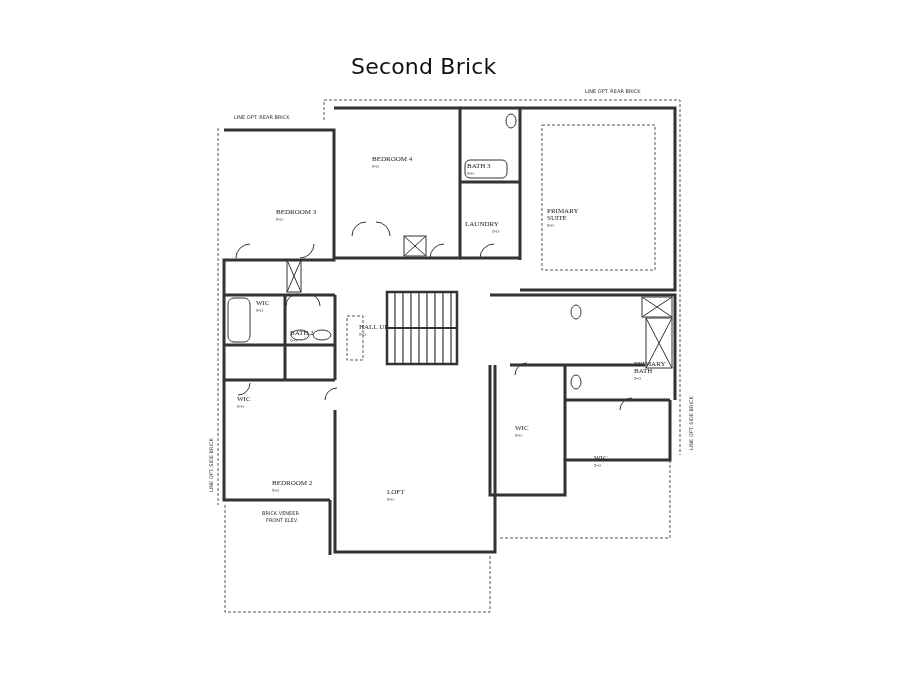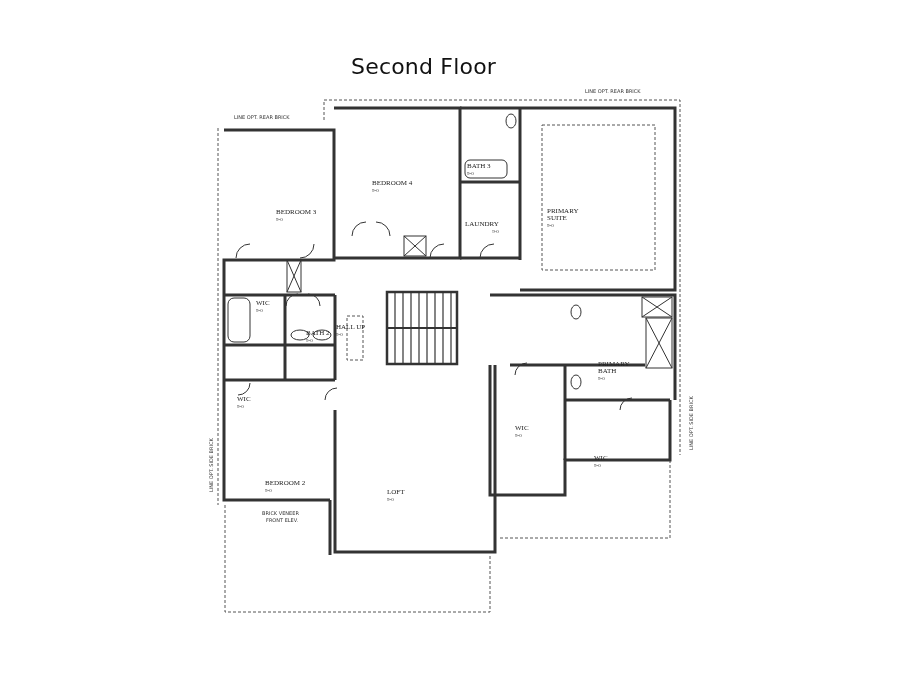--- a/index.html
+++ b/index.html
@@ -7,21 +7,21 @@
   .title { position:absolute; left:351px; top:54px; font-size:22px; color:#111; font-family:"DejaVu Sans", sans-serif; letter-spacing:0.2px; }
   svg { position:absolute; left:0; top:0; }
   .lbl { position:absolute; font-size:7px; color:#222; line-height:7px; font-family:Liberation Serif, serif; text-transform:uppercase; white-space:nowrap;margin-top:28px; }
   .lbl .sub { display:block; font-size:5px; color:#333; }
   .note { position:absolute; font-size:5px; color:#333; font-family:"DejaVu Sans", sans-serif; white-space:nowrap; text-transform:uppercase; }
   .vert { transform:rotate(-90deg); transform-origin:left top; }
 </style>
 </head>
 <body>
 
-<div class="title">Second Floor</div>
+<div class="title">Second Brick</div>
 
 <svg width="900" height="675" viewBox="0 0 900 675">
   <g fill="none" stroke="#555" stroke-width="1" stroke-dasharray="3,2">
 
     <polyline points="324,120 324,100 680,100 680,455"></polyline>
     <polyline points="218,128 218,505"></polyline>
     <polyline points="225,505 225,612 490,612 490,555"></polyline>
     <polyline points="500,538 670,538 670,455"></polyline>
 
     <rect x="542" y="125" width="113" height="145"></rect>
@@ -99,26 +99,26 @@
   </g>
 </svg>
 
 <div class="note" style="left:234px;top:114px;">Line opt. rear brick</div>
 <div class="note" style="left:585px;top:88px;">Line opt. rear brick</div>
 <div class="note vert" style="left:208px;top:492px;">Line opt. side brick</div>
 <div class="note vert" style="left:688px;top:450px;">Line opt. side brick</div>
 <div class="note" style="left:262px;top:510px;">Brick veneer</div>
 <div class="note" style="left:266px;top:517px;">Front elev.</div>
 
-<div class="lbl" style="left:372px;top:152px;"><span>Bedroom 4</span><span class="sub">9-0</span></div>
+<div class="lbl" style="left:372px;top:128px;"><span>Bedroom 4</span><span class="sub">9-0</span></div>
 <div class="lbl" style="left:276px;top:181px;"><span>Bedroom 3</span><span class="sub">9-0</span></div>
 <div class="lbl" style="left:467px;top:135px;"><span>Bath 3</span><span class="sub">9-0</span></div>
 <div class="lbl" style="left:465px;top:193px;text-align:right;"><span>Laundry</span><span class="sub">9-0</span></div>
 <div class="lbl" style="left:547px;top:180px;width:40px;white-space:normal;"><span>Primary Suite</span><span class="sub">9-0</span></div>
 <div class="lbl" style="left:256px;top:272px;"><span>WIC</span><span class="sub">9-0</span></div>
-<div class="lbl" style="left:306px;top:302px;"><span>Bath 2</span><span class="sub">9-0</span></div>
-<div class="lbl" style="left:336px;top:296px;"><span>Hall Up</span><span class="sub">9-0</span></div>
+<div class="lbl" style="left:290px;top:302px;"><span>Bath 2</span><span class="sub">9-0</span></div>
+<div class="lbl" style="left:359px;top:296px;"><span>Hall Up</span><span class="sub">9-0</span></div>
 <div class="lbl" style="left:237px;top:368px;"><span>WIC</span><span class="sub">9-0</span></div>
-<div class="lbl" style="left:598px;top:333px;width:36px;white-space:normal;"><span>Primary Bath</span><span class="sub">9-0</span></div>
+<div class="lbl" style="left:634px;top:333px;width:36px;white-space:normal;"><span>Primary Bath</span><span class="sub">9-0</span></div>
 <div class="lbl" style="left:515px;top:397px;"><span>WIC</span><span class="sub">9-0</span></div>
 <div class="lbl" style="left:594px;top:427px;"><span>WIC</span><span class="sub">9-0</span></div>
-<div class="lbl" style="left:265px;top:452px;"><span>Bedroom 2</span><span class="sub">9-0</span></div>
+<div class="lbl" style="left:272px;top:452px;"><span>Bedroom 2</span><span class="sub">9-0</span></div>
 <div class="lbl" style="left:387px;top:461px;"><span>Loft</span><span class="sub">9-0</span></div>
 
 </body></html>

